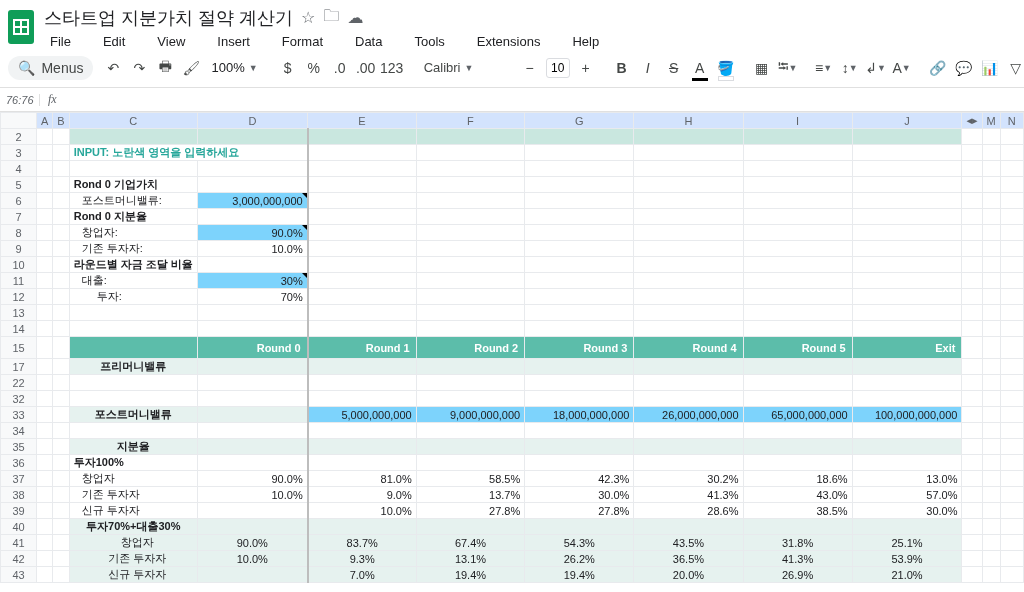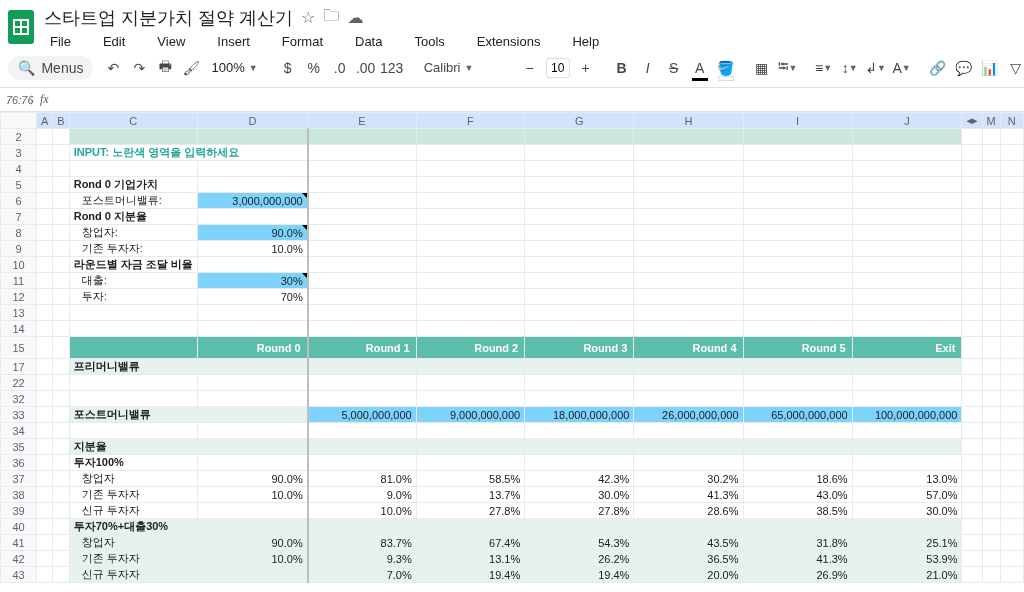--- a/index.html
+++ b/index.html
@@ -26,21 +26,21 @@
   .font-size-box { display:flex; align-items:center; gap:4px; }
   .font-size-input { width:24px; height:20px; border:1px solid #dadce0; border-radius:3px; text-align:center; font-size:12px;}
   .caret { font-size:9px; color:#5f6368;}
   .text-color { position:relative;}
   .text-color::after { content:""; position:absolute; left:4px; right:4px; bottom:1px; height:3px; background:#000;}
   .fill-color { position:relative;}
   .fill-color::after { content:""; position:absolute; left:4px; right:4px; bottom:1px; height:3px; background:#fff; border:1px solid #dadce0;}
 
   
   .fx-row { display:flex; align-items:center; height:24px; border-bottom:1px solid #e0e0e0; font-size:12px; color:#5f6368;}
-  .name-box { width:32px; padding:0 6px; border-right:1px solid #e0e0e0; font-size:11px; font-style: italic;}
+  .name-box { width:40px; padding:0 6px; border-right:1px solid #e0e0e0; font-size:11px; font-style: italic;}
   .fx-lbl { padding:0 8px; font-style:italic; font-family: serif;}
   .formula-input { flex:1; border:none; outline:none; font-size:12px; height:100%; }
 
   
   .grid-wrap { position:relative; overflow:auto; height: calc(100vh - 48px - 40px - 24px);}
   table.sheet { border-collapse: collapse; table-layout: fixed; }
   table.sheet th, table.sheet td { border: 1px solid #e8eaed; height:16px; font-size:11px; padding:0 4px; white-space: nowrap; overflow: hidden; text-overflow: clip; }
   table.sheet th { background:#f8f9fa; font-weight:normal; color:#5f6368; position:sticky; top:0; z-index:2;}
   table.sheet th.corner { position:sticky; left:0; z-index:5;}
   table.sheet th.rowhdr { position:sticky; left:0; z-index:2; text-align:center; width:36px; min-width:36px;}
@@ -49,21 +49,21 @@
   .col-K{width:10px;} .col-M{width:14px;} .col-N{width:24px;}
 
   .sel-col { background:#d3e3fd !important; }
 
   .teal-text { color:#26a69a; font-weight:bold; font-size:11px;}
   .bold { font-weight:bold;}
   .right { text-align:right;}
   .yellow { background:#7dd3fc;}
   .hdr-green { background:#5cbdaa; color:#fff; font-weight:bold;}
   .hdr-green.right { text-align:right; padding-right:6px;}
-  .lt-green { background:#e6f2ef;}
+  .lt-green { background:#e6f2ef;text-align:center;}
   .mint-row { background:#c9e7df;}
   .triangle::before { content:""; position:absolute; width:0;height:0; border-right:5px solid #000; border-bottom:5px solid transparent; right:0; top:0;}
   .relpos { position:relative;}
   .thick-bottom td { border-bottom: 1px solid #bdbdbd;}
   .freeze-line { border-right: 2px solid #bdbdbd !important;}
   .scroll-arrow { font-size:9px; color:#5f6368;}
 </style>
 </head>
 <body>
 
@@ -356,21 +356,21 @@
           <td></td>
           <td></td>
           <td></td>
           <td></td>
           <td></td>
         </tr>
     <tr>
           <th class="rowhdr">12</th>
           <td></td>
           <td></td>
-          <td style="padding-left:12px;margin-left:44px;">투자:</td>
+          <td style="padding-left:27px;margin-left:44px;">투자:</td>
           <td class="right freeze-line">70%</td>
           <td></td>
           <td></td>
           <td></td>
           <td></td>
           <td></td>
           <td></td>
           <td></td>
           <td></td>
           <td></td>

